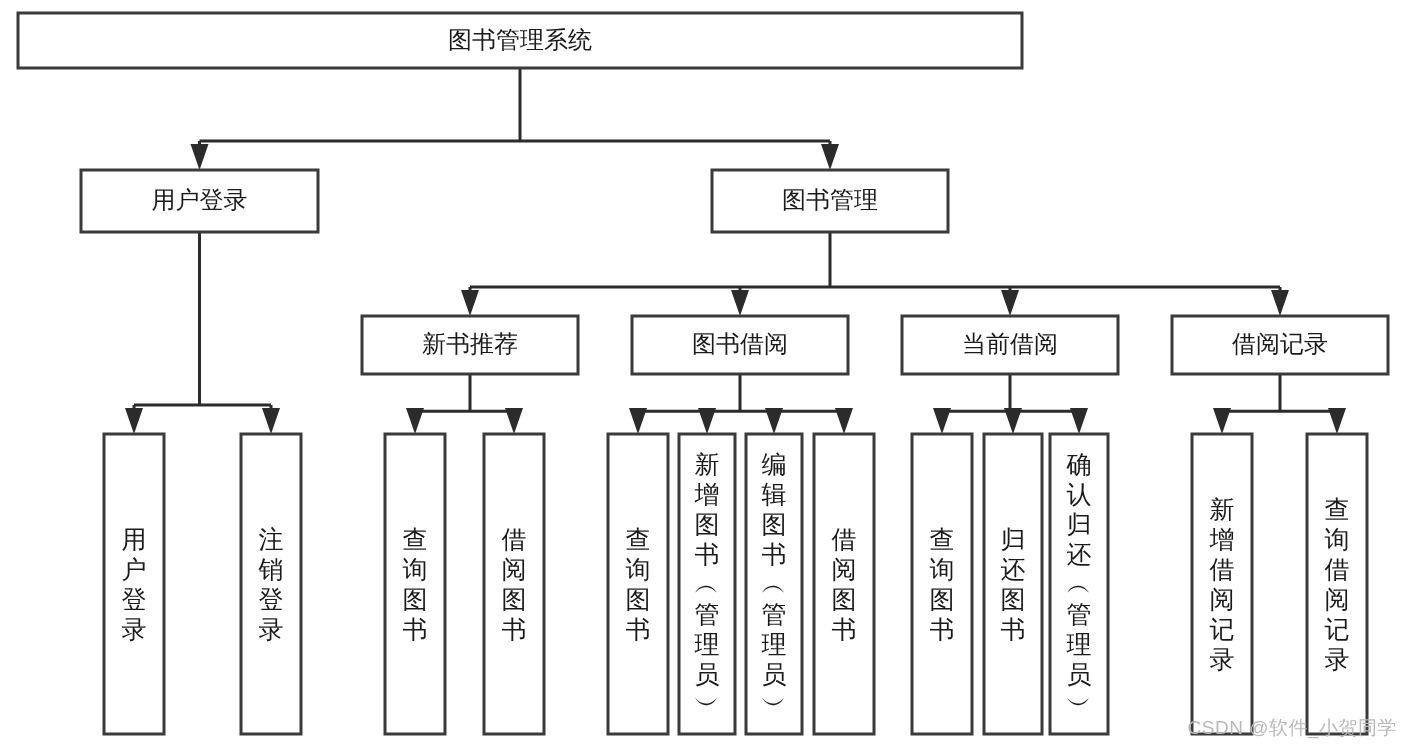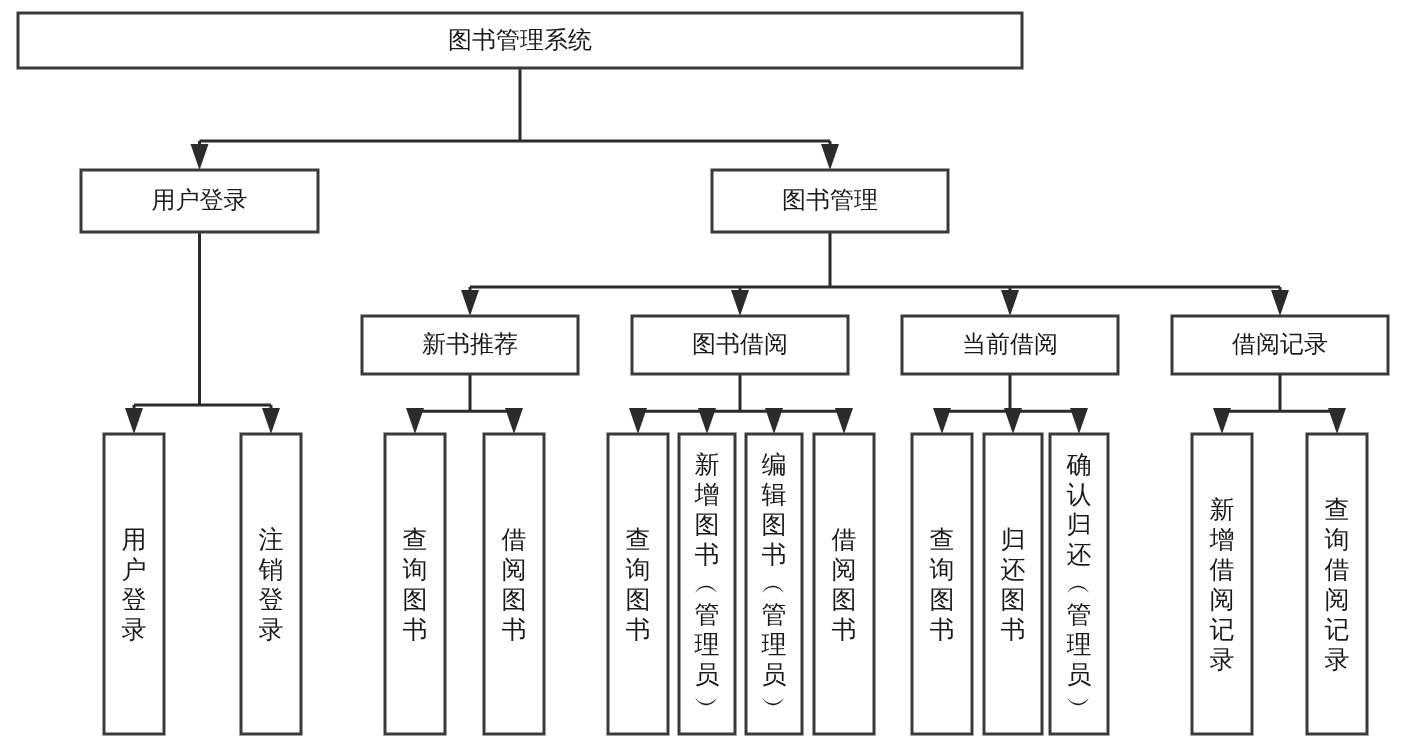--- a/index.html
+++ b/index.html
@@ -205,14 +205,15 @@
           <rect x="1192" y="434" width="60" height="300" class="node-box"></rect>
           <text x="1222" y="518" class="node-label-v"><tspan x="1222" dy="0">新</tspan><tspan x="1222" dy="30">增</tspan><tspan x="1222" dy="30">借</tspan><tspan x="1222" dy="30">阅</tspan><tspan x="1222" dy="30">记</tspan><tspan x="1222" dy="30">录</tspan></text>
         </g>
         <g>
           <rect x="1307" y="434" width="60" height="300" class="node-box"></rect>
           <text x="1337" y="518" class="node-label-v"><tspan x="1337" dy="0">查</tspan><tspan x="1337" dy="30">询</tspan><tspan x="1337" dy="30">借</tspan><tspan x="1337" dy="30">阅</tspan><tspan x="1337" dy="30">记</tspan><tspan x="1337" dy="30">录</tspan></text>
         </g>
       </g>
   </svg>
 
+  <div class="watermark">CSDN @软件_小贺同学</div>
 
 </div>
 
 </body></html>

